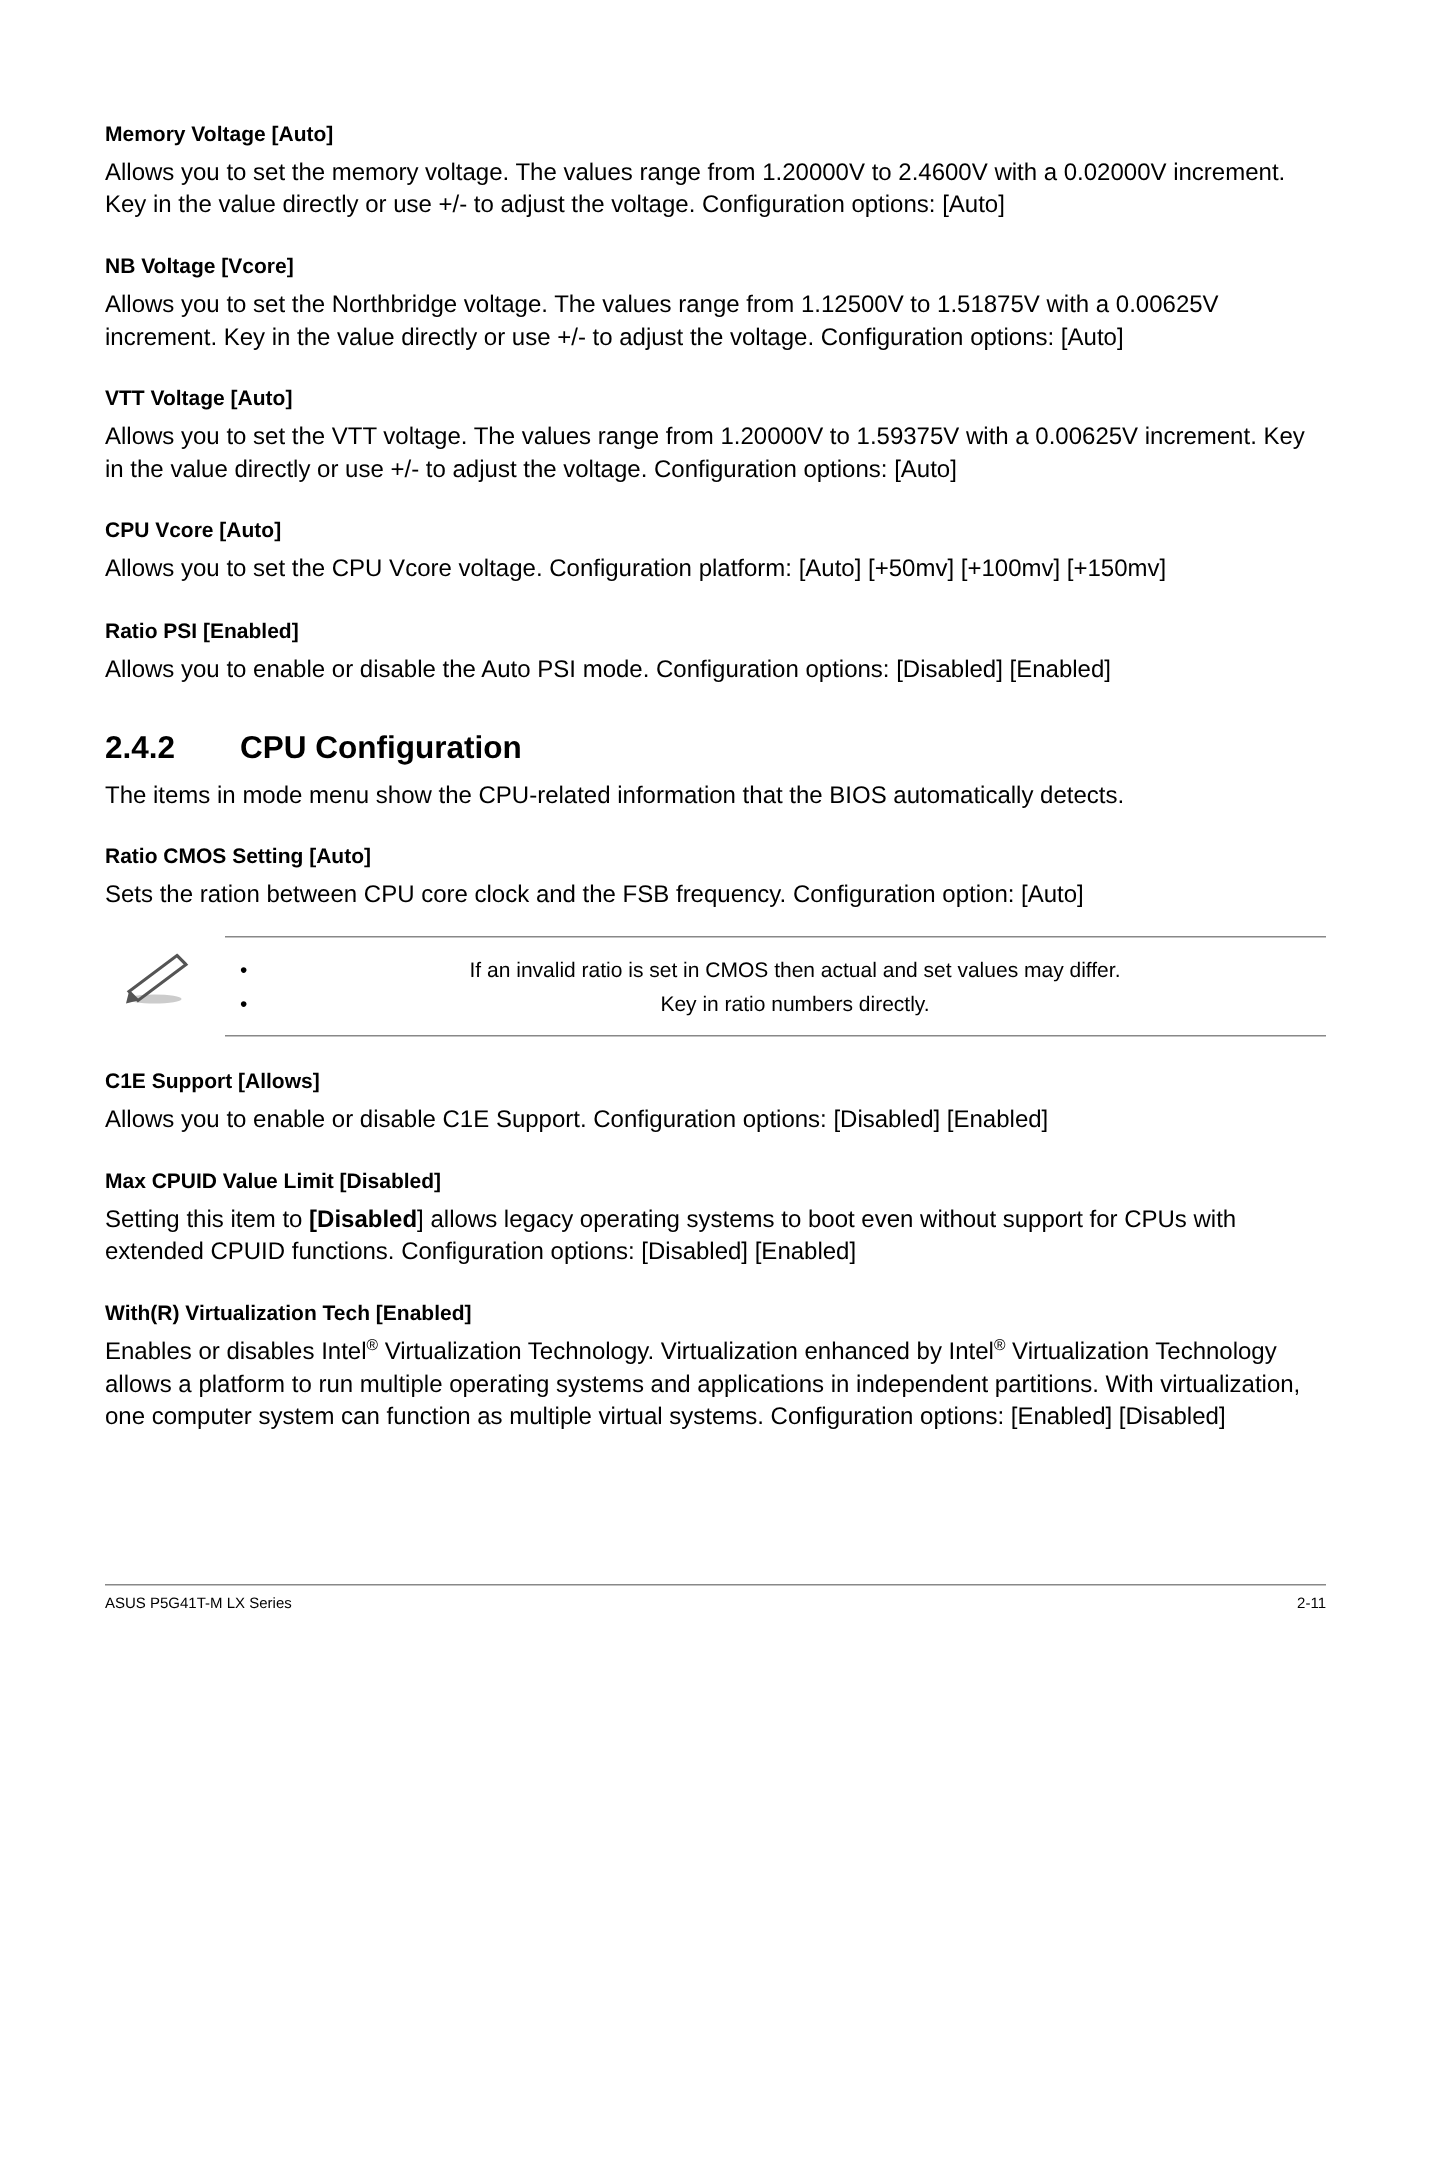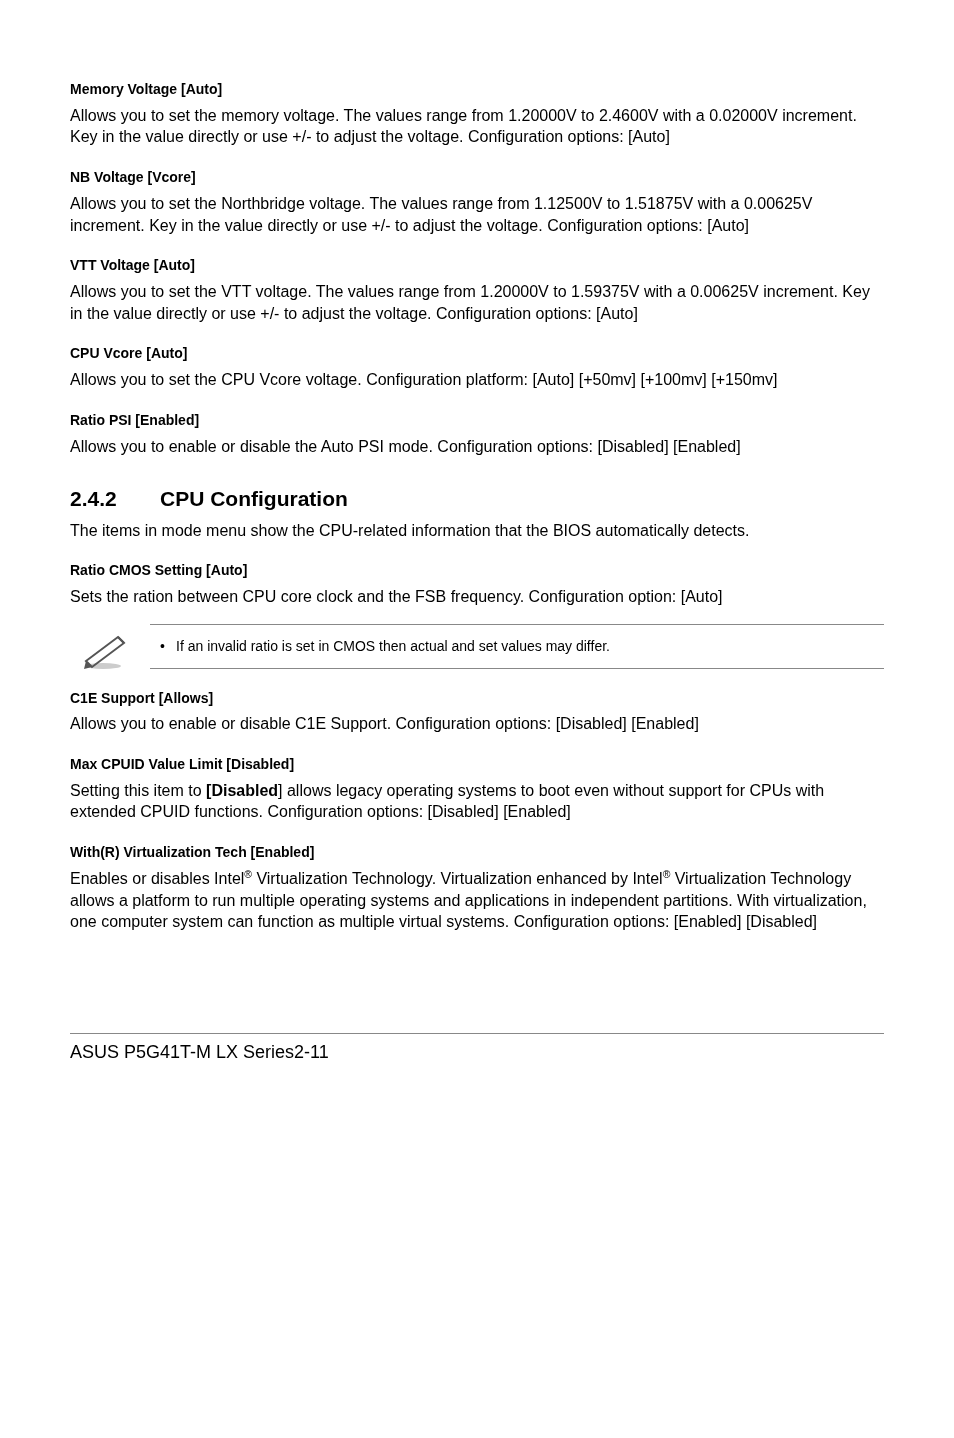--- a/index.html
+++ b/index.html
@@ -29,20 +29,21 @@
   p.body {
     margin: 4px 0 14px 0;
   }
   .note-block {
     margin: 16px 0 20px 80px;
     border-top: 1px solid #888;
     border-bottom: 1px solid #888;
     padding: 8px 0 8px 0;
     font-size: 14px;
     position: relative;
+    text-align: center;
   }
   .note-icon {
     position: absolute;
     left: -70px;
     top: 6px;
     width: 50px;
     height: 40px;
   }
   .note-block ul {
     margin: 0;
@@ -61,23 +62,23 @@
     top: 0;
   }
   sup.reg {
     font-size: 0.65em;
     vertical-align: super;
   }
   .footer {
     margin-top: 100px;
     border-top: 1px solid #888;
     padding-top: 6px;
-    font-size: 18px;
+    font-size: 10px;
     display: flex;
-    justify-content: flex-start;
+    justify-content: space-between;
   }
 </style>
 </head>
 <body>
 
 <h3 class="item-heading">Memory Voltage [Auto]</h3>
 <p class="body">Allows you to set the memory voltage. The values range from 1.20000V to 2.4600V with a 0.02000V increment. Key in the value directly or use +/- to adjust the voltage. Configuration options: [Auto]</p>
 
 <h3 class="item-heading">NB Voltage [Vcore]</h3>
 <p class="body">Allows you to set the Northbridge voltage. The values range from 1.12500V to 1.51875V with a 0.00625V increment. Key in the value directly or use +/- to adjust the voltage. Configuration options: [Auto]</p>
@@ -101,20 +102,21 @@
 
 <div class="note-block">
   <svg class="note-icon" viewBox="0 0 50 40">
     <ellipse cx="23" cy="35" rx="18" ry="3" fill="#ccc"></ellipse>
     <polygon points="6,30 38,6 44,12 12,36" fill="none" stroke="#555" stroke-width="2"></polygon>
     <polygon points="6,30 12,36 4,38" fill="#555"></polygon>
     <line x1="38" y1="6" x2="44" y2="12" stroke="#555" stroke-width="2"></line>
   </svg>
   <ul>
     <li>If an invalid ratio is set in CMOS then actual and set values may differ.</li>
+    <li>Key in ratio numbers directly.</li>
   </ul>
 </div>
 
 <h3 class="item-heading">C1E Support [Allows]</h3>
 <p class="body">Allows you to enable or disable C1E Support. Configuration options: [Disabled] [Enabled]</p>
 
 <h3 class="item-heading">Max CPUID Value Limit [Disabled]</h3>
 <p class="body"><span>Setting this item to </span><b>[Disabled</b><span>] allows legacy operating systems to boot even without support for CPUs with extended CPUID functions. Configuration options: [Disabled] [Enabled]</span></p>
 
 <h3 class="item-heading">With(R) Virtualization Tech [Enabled]</h3>

